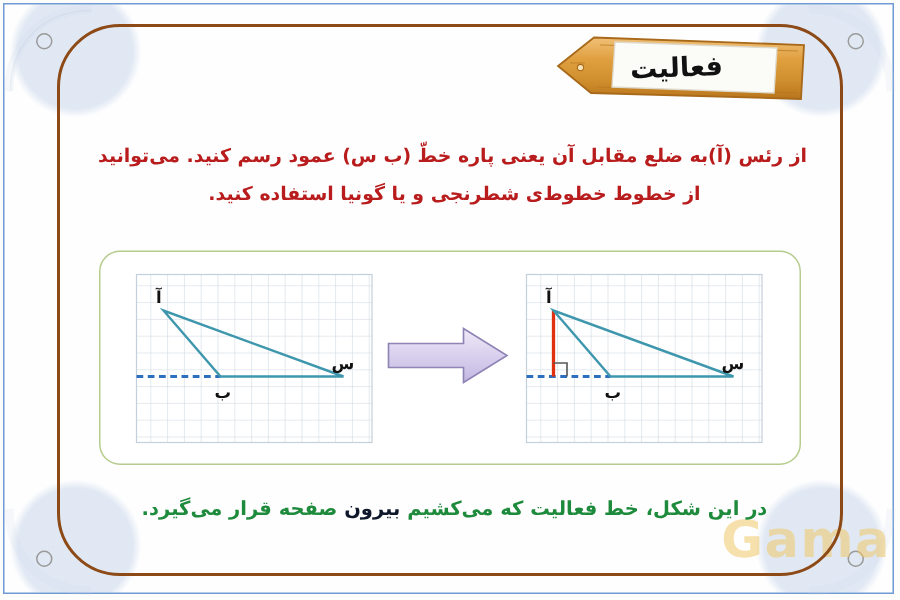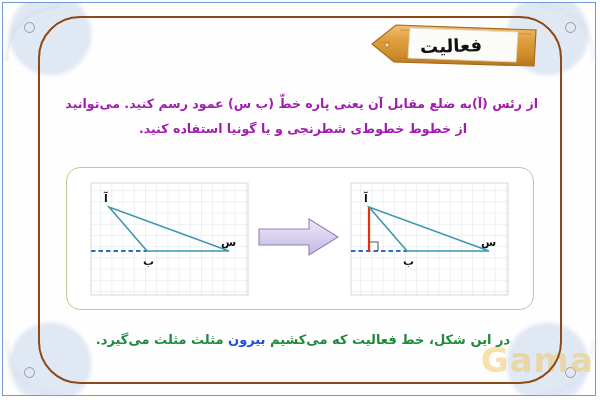--- a/index.html
+++ b/index.html
@@ -110,21 +110,21 @@
   }
 
   
   .prompt-text {
     position: absolute;
     right: 62px;
     top: 92px;
     width: 470px;
     direction: rtl;
     text-align: center;
-    color: #a21caf;
+    color: #b91c1c;
     font-size: 12.6px;
     font-weight: bold;
     line-height: 1.95;
   }
   .prompt-line { display: block; white-space: nowrap; }
 
   
   .figure-panel {
     position: absolute;
     left: 66px; top: 167px;
@@ -159,21 +159,21 @@
     top: 330px;
     width: 470px;
     direction: rtl;
     text-align: center;
     font-size: 13px;
     font-weight: bold;
     color: #1e8a3c;
     line-height: 1.6;
     white-space: nowrap;
   }
-  .hl-red { color: #1d4ed8; }
+  .hl-red { color: #0f172a; }
 </style>
 </head>
 <body>
 
 <div class="slide">
 
   <div class="outer-frame"></div>
 
   <svg class="corner-orn tl" viewBox="0 0 58 58">
     <path d="M0,58 C0,24 24,0 58,0 L58,6 C28,6 6,28 6,58 Z" fill="#c7d4e6" opacity="0.35"></path>
@@ -274,16 +274,16 @@
       <polygon points="20,28 58,72 140,72" fill="none" stroke="#3e97ad" stroke-width="1.6"></polygon>
 
       <text x="15" y="23" font-size="11" font-weight="bold" fill="#111" font-family="DejaVu Sans, sans-serif">آ</text>
       <text x="54" y="86" font-size="11" font-weight="bold" fill="#111" font-family="DejaVu Sans, sans-serif">ب</text>
       <text x="132" y="67" font-size="11" font-weight="bold" fill="#111" font-family="DejaVu Sans, sans-serif">س</text>
     </svg>
 
   </div>
 
   <div class="conclusion">
-    <span>در این شکل، خط فعالیت که می‌کشیم </span><span class="hl-red">بیرون</span><span> مثلث مثلث می‌گیرد.</span>
+    <span>در این شکل، خط فعالیت که می‌کشیم </span><span class="hl-red">بیرون</span><span> صفحه قرار می‌گیرد.</span>
   </div>
 
 </div>
 
 </body></html>

